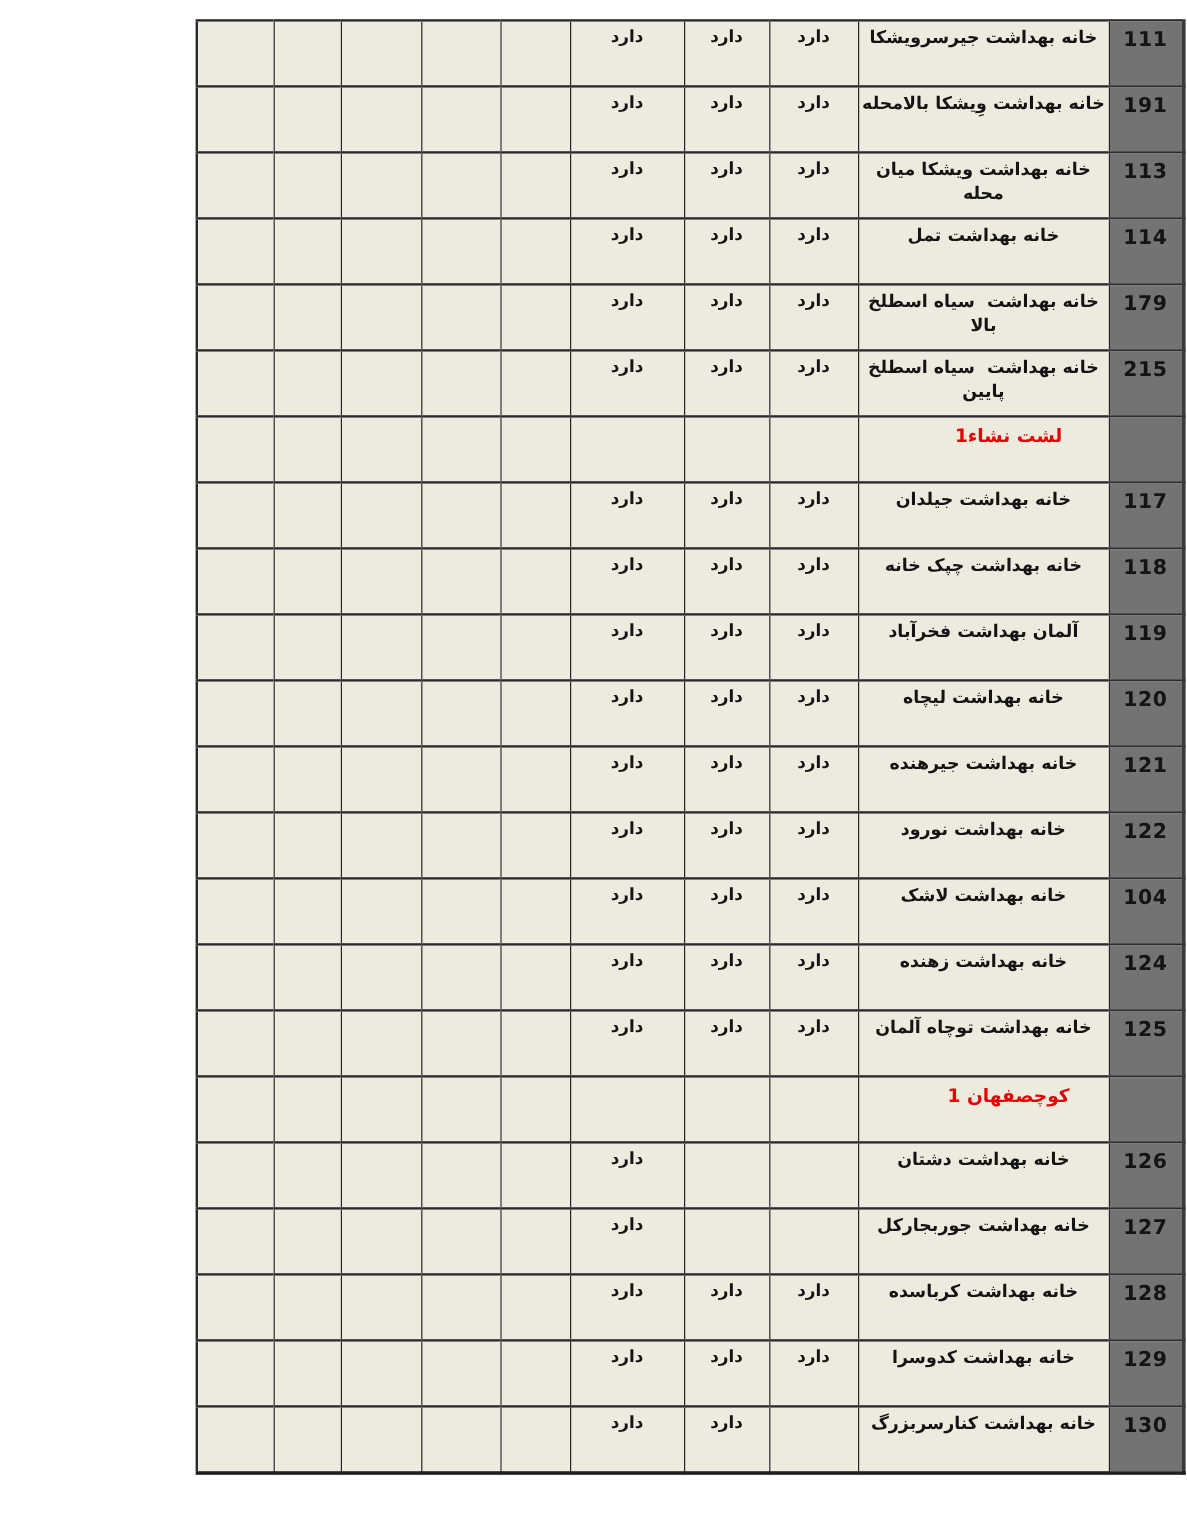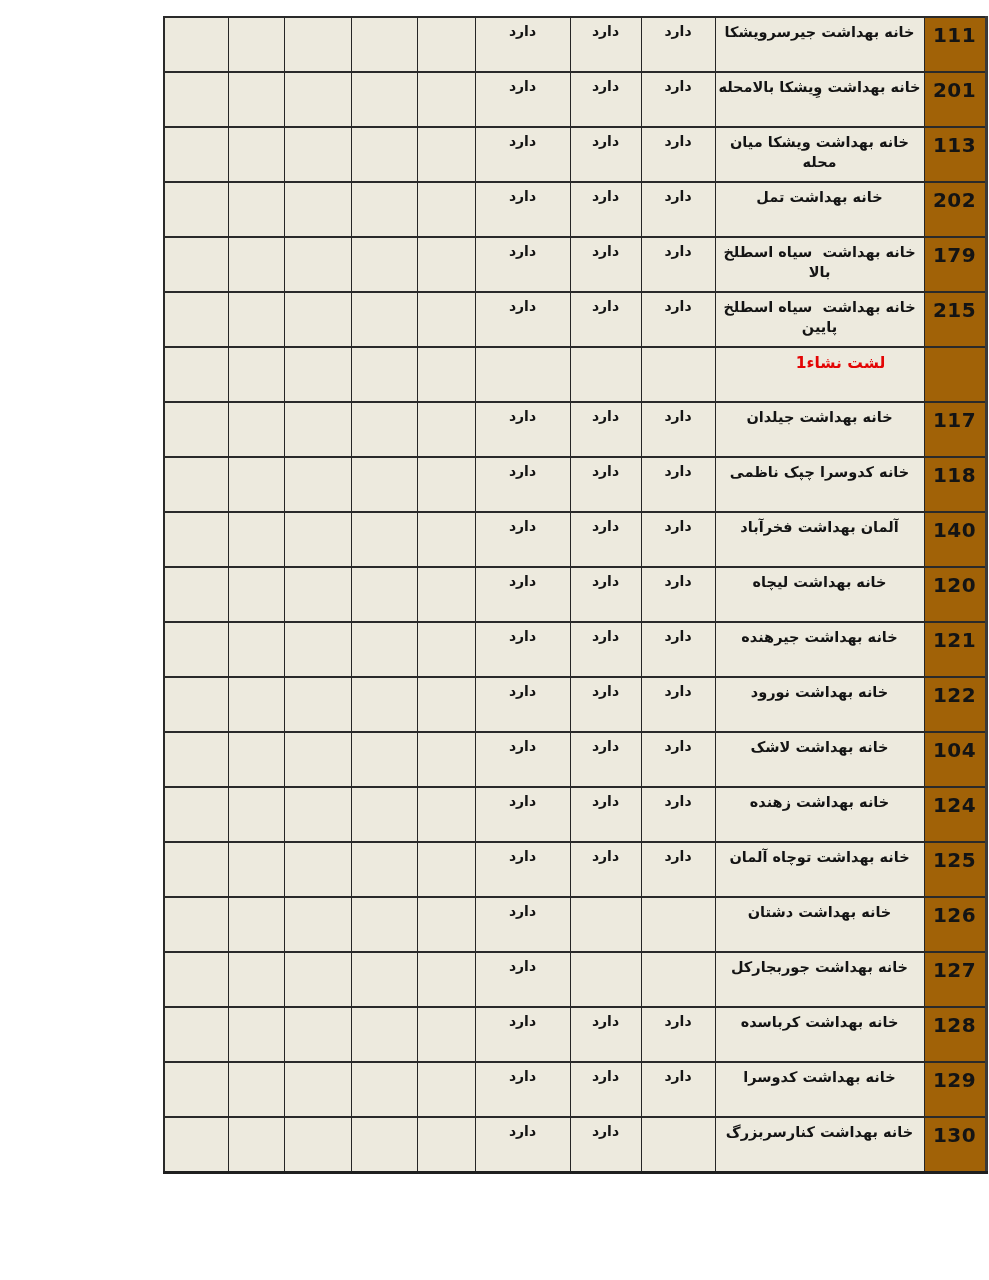--- a/index.html
+++ b/index.html
@@ -30,22 +30,22 @@
     background:#edeade;
     height:48px;
     vertical-align:top;
     text-align:center;
     padding:5px 2px 0 2px;
     font-weight:bold;
     color:#141414;
     overflow:hidden;
   }
   .sheet-table td.num{
-    background:#a16207;
-    font-size:20px;
+    background:#737373;
+    font-size:17px;
     letter-spacing:0.5px;
   }
   .sheet-table td.name{
     font-size:14.5px;
     white-space:pre-wrap;
     line-height:1.35;
   }
   .sheet-table td.name.section-title{
     color:#e30505;
     font-size:15.5px;
@@ -89,21 +89,21 @@
         <td class="dard">دارد</td>
         <td class="dard">دارد</td>
         <td class="dard">دارد</td>
         <td class="empty"></td>
         <td class="empty"></td>
         <td class="empty"></td>
         <td class="empty"></td>
         <td class="empty"></td>
       </tr>
       <tr>
-        <td class="num">201</td>
+        <td class="num">191</td>
         <td class="name">خانه بهداشت وِیشکا بالامحله</td>
         <td class="dard">دارد</td>
         <td class="dard">دارد</td>
         <td class="dard">دارد</td>
         <td class="empty"></td>
         <td class="empty"></td>
         <td class="empty"></td>
         <td class="empty"></td>
         <td class="empty"></td>
       </tr>
@@ -113,21 +113,21 @@
         <td class="dard">دارد</td>
         <td class="dard">دارد</td>
         <td class="dard">دارد</td>
         <td class="empty"></td>
         <td class="empty"></td>
         <td class="empty"></td>
         <td class="empty"></td>
         <td class="empty"></td>
       </tr>
       <tr>
-        <td class="num">202</td>
+        <td class="num">114</td>
         <td class="name">خانه بهداشت تمل</td>
         <td class="dard">دارد</td>
         <td class="dard">دارد</td>
         <td class="dard">دارد</td>
         <td class="empty"></td>
         <td class="empty"></td>
         <td class="empty"></td>
         <td class="empty"></td>
         <td class="empty"></td>
       </tr>
@@ -174,32 +174,32 @@
         <td class="dard">دارد</td>
         <td class="dard">دارد</td>
         <td class="empty"></td>
         <td class="empty"></td>
         <td class="empty"></td>
         <td class="empty"></td>
         <td class="empty"></td>
       </tr>
       <tr>
         <td class="num">118</td>
-        <td class="name">خانه کدوسرا چپک ناظمی</td>
-        <td class="dard">دارد</td>
-        <td class="dard">دارد</td>
-        <td class="dard">دارد</td>
-        <td class="empty"></td>
-        <td class="empty"></td>
-        <td class="empty"></td>
-        <td class="empty"></td>
-        <td class="empty"></td>
-      </tr>
-      <tr>
-        <td class="num">140</td>
+        <td class="name">خانه بهداشت چپک خانه</td>
+        <td class="dard">دارد</td>
+        <td class="dard">دارد</td>
+        <td class="dard">دارد</td>
+        <td class="empty"></td>
+        <td class="empty"></td>
+        <td class="empty"></td>
+        <td class="empty"></td>
+        <td class="empty"></td>
+      </tr>
+      <tr>
+        <td class="num">119</td>
         <td class="name">آلمان بهداشت فخرآباد</td>
         <td class="dard">دارد</td>
         <td class="dard">دارد</td>
         <td class="dard">دارد</td>
         <td class="empty"></td>
         <td class="empty"></td>
         <td class="empty"></td>
         <td class="empty"></td>
         <td class="empty"></td>
       </tr>
@@ -262,20 +262,32 @@
         <td class="empty"></td>
         <td class="empty"></td>
         <td class="empty"></td>
       </tr>
       <tr>
         <td class="num">125</td>
         <td class="name">خانه بهداشت توچاه آلمان</td>
         <td class="dard">دارد</td>
         <td class="dard">دارد</td>
         <td class="dard">دارد</td>
+        <td class="empty"></td>
+        <td class="empty"></td>
+        <td class="empty"></td>
+        <td class="empty"></td>
+        <td class="empty"></td>
+      </tr>
+      <tr>
+        <td class="num"></td>
+        <td class="name section-title">کوچصفهان 1</td>
+        <td class="dard"></td>
+        <td class="dard"></td>
+        <td class="dard"></td>
         <td class="empty"></td>
         <td class="empty"></td>
         <td class="empty"></td>
         <td class="empty"></td>
         <td class="empty"></td>
       </tr>
       <tr>
         <td class="num">126</td>
         <td class="name">خانه بهداشت دشتان</td>
         <td class="dard"></td>

